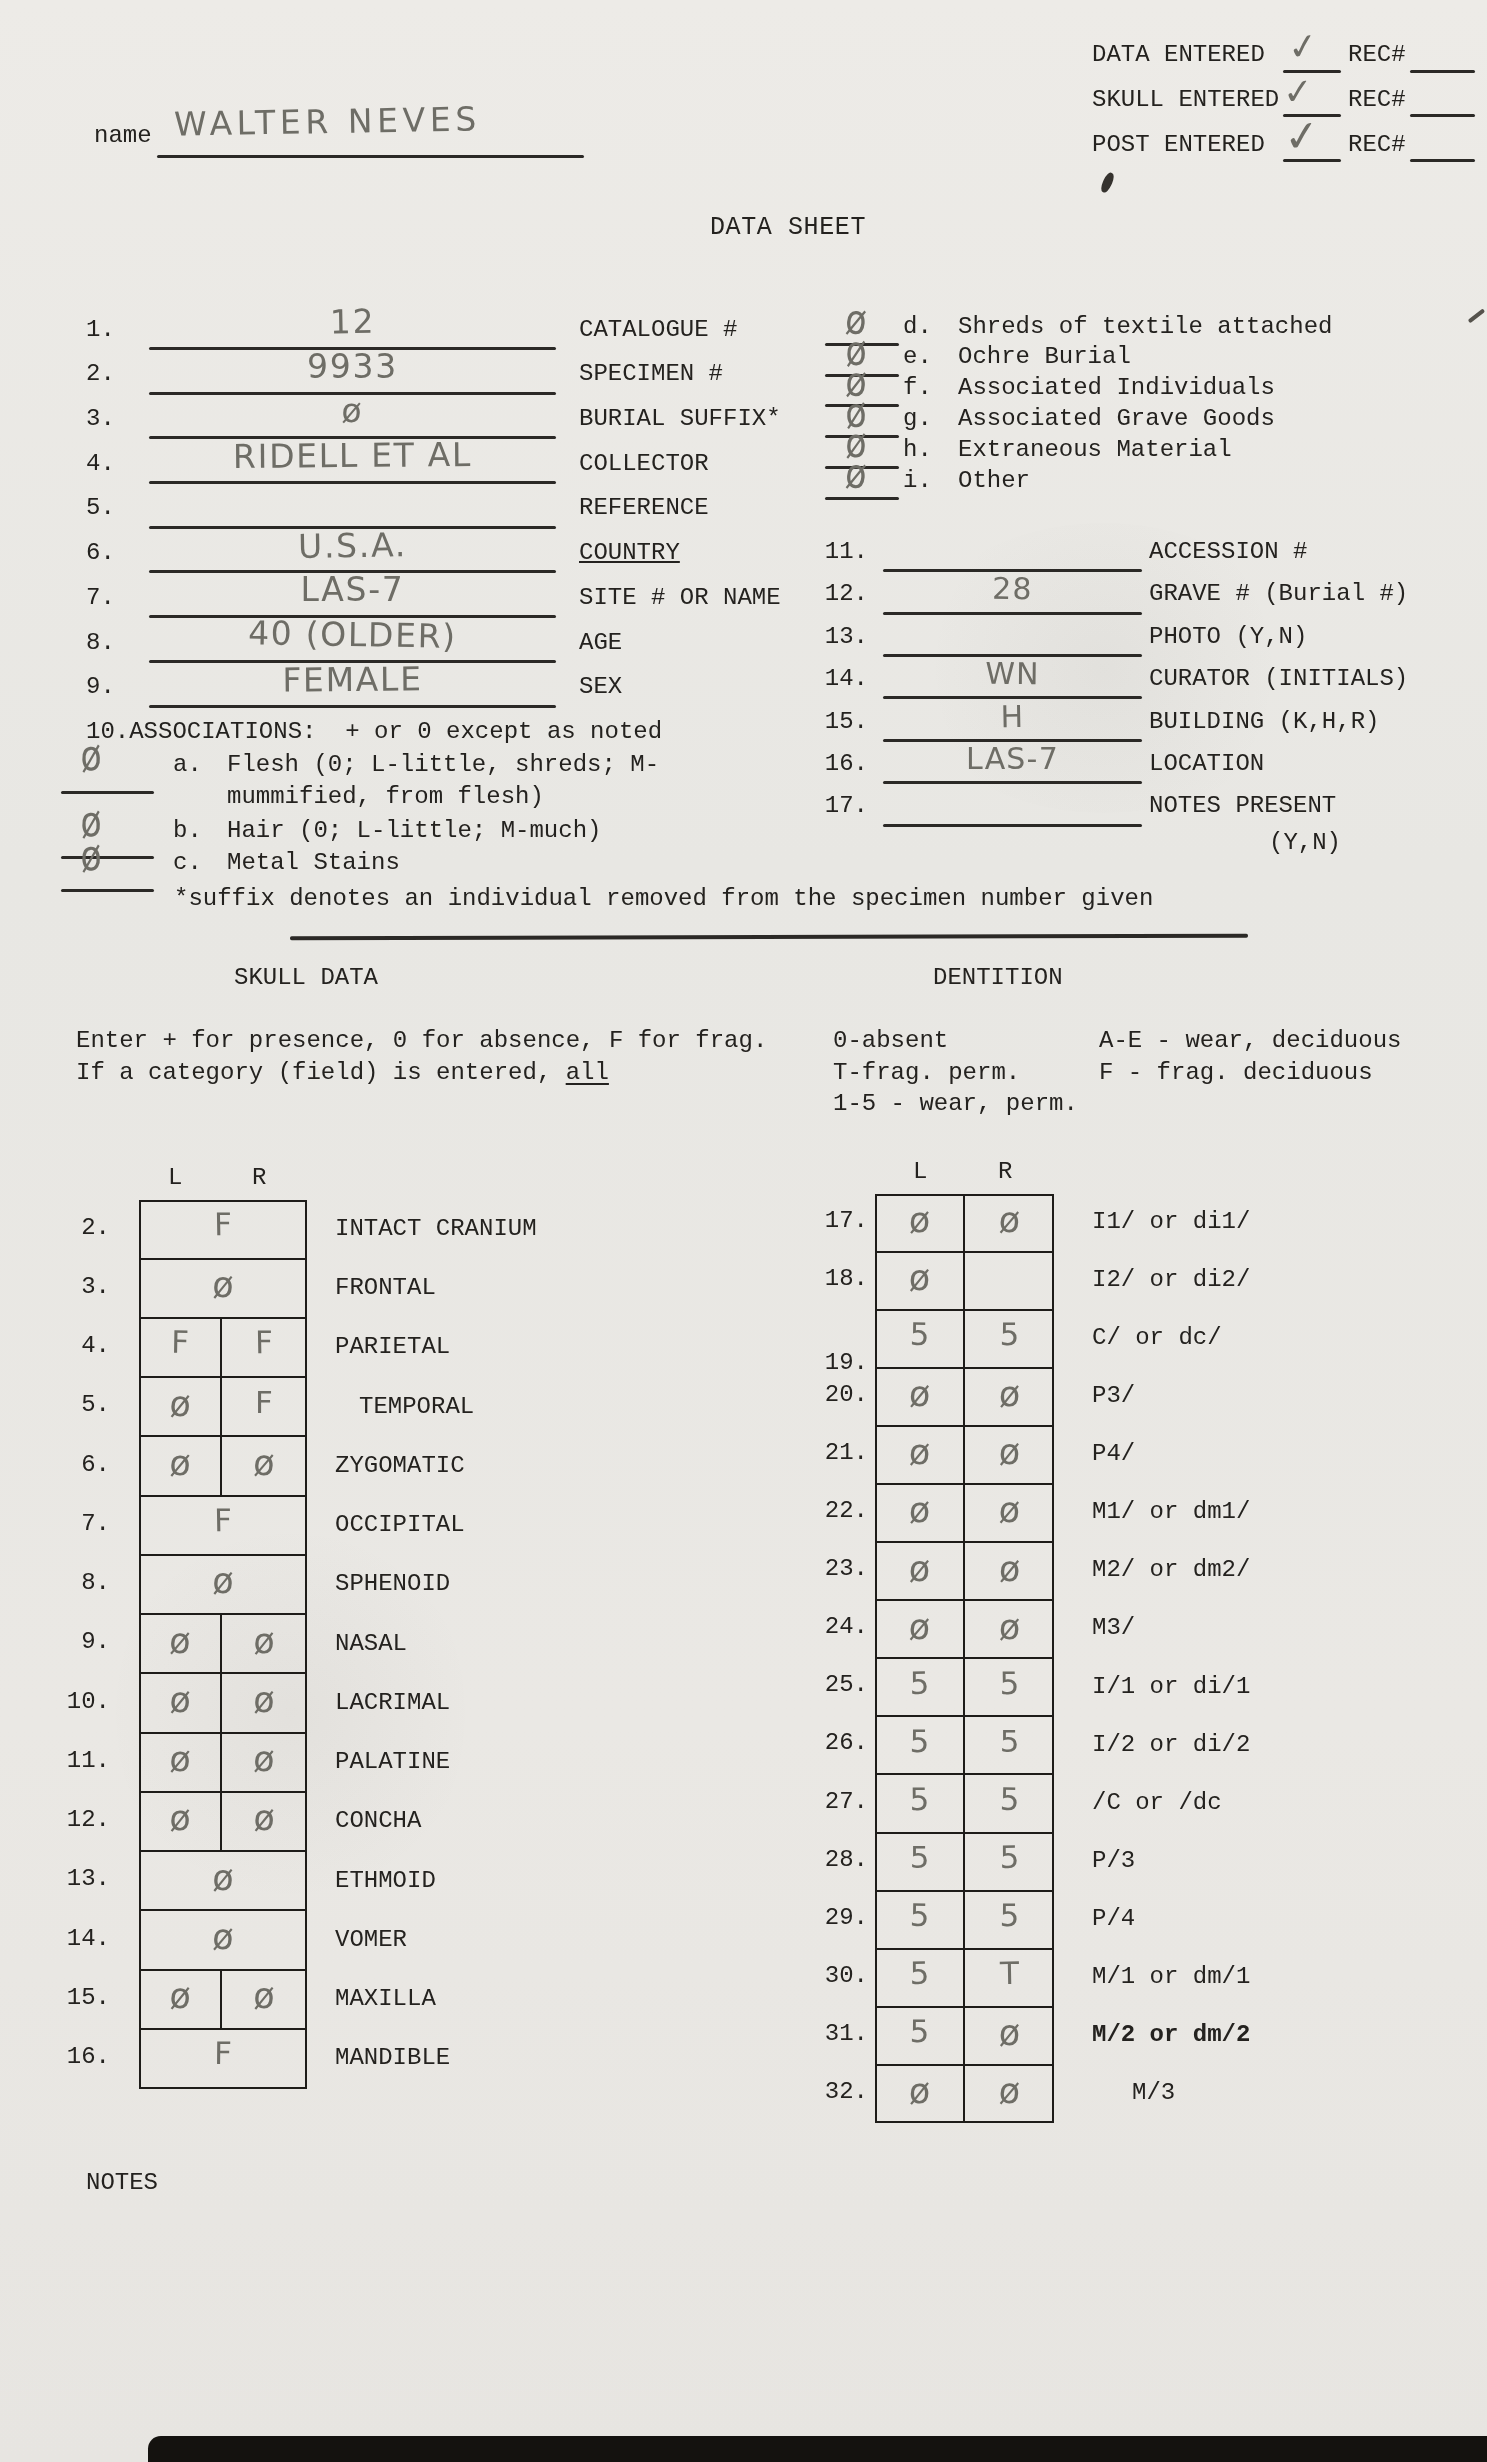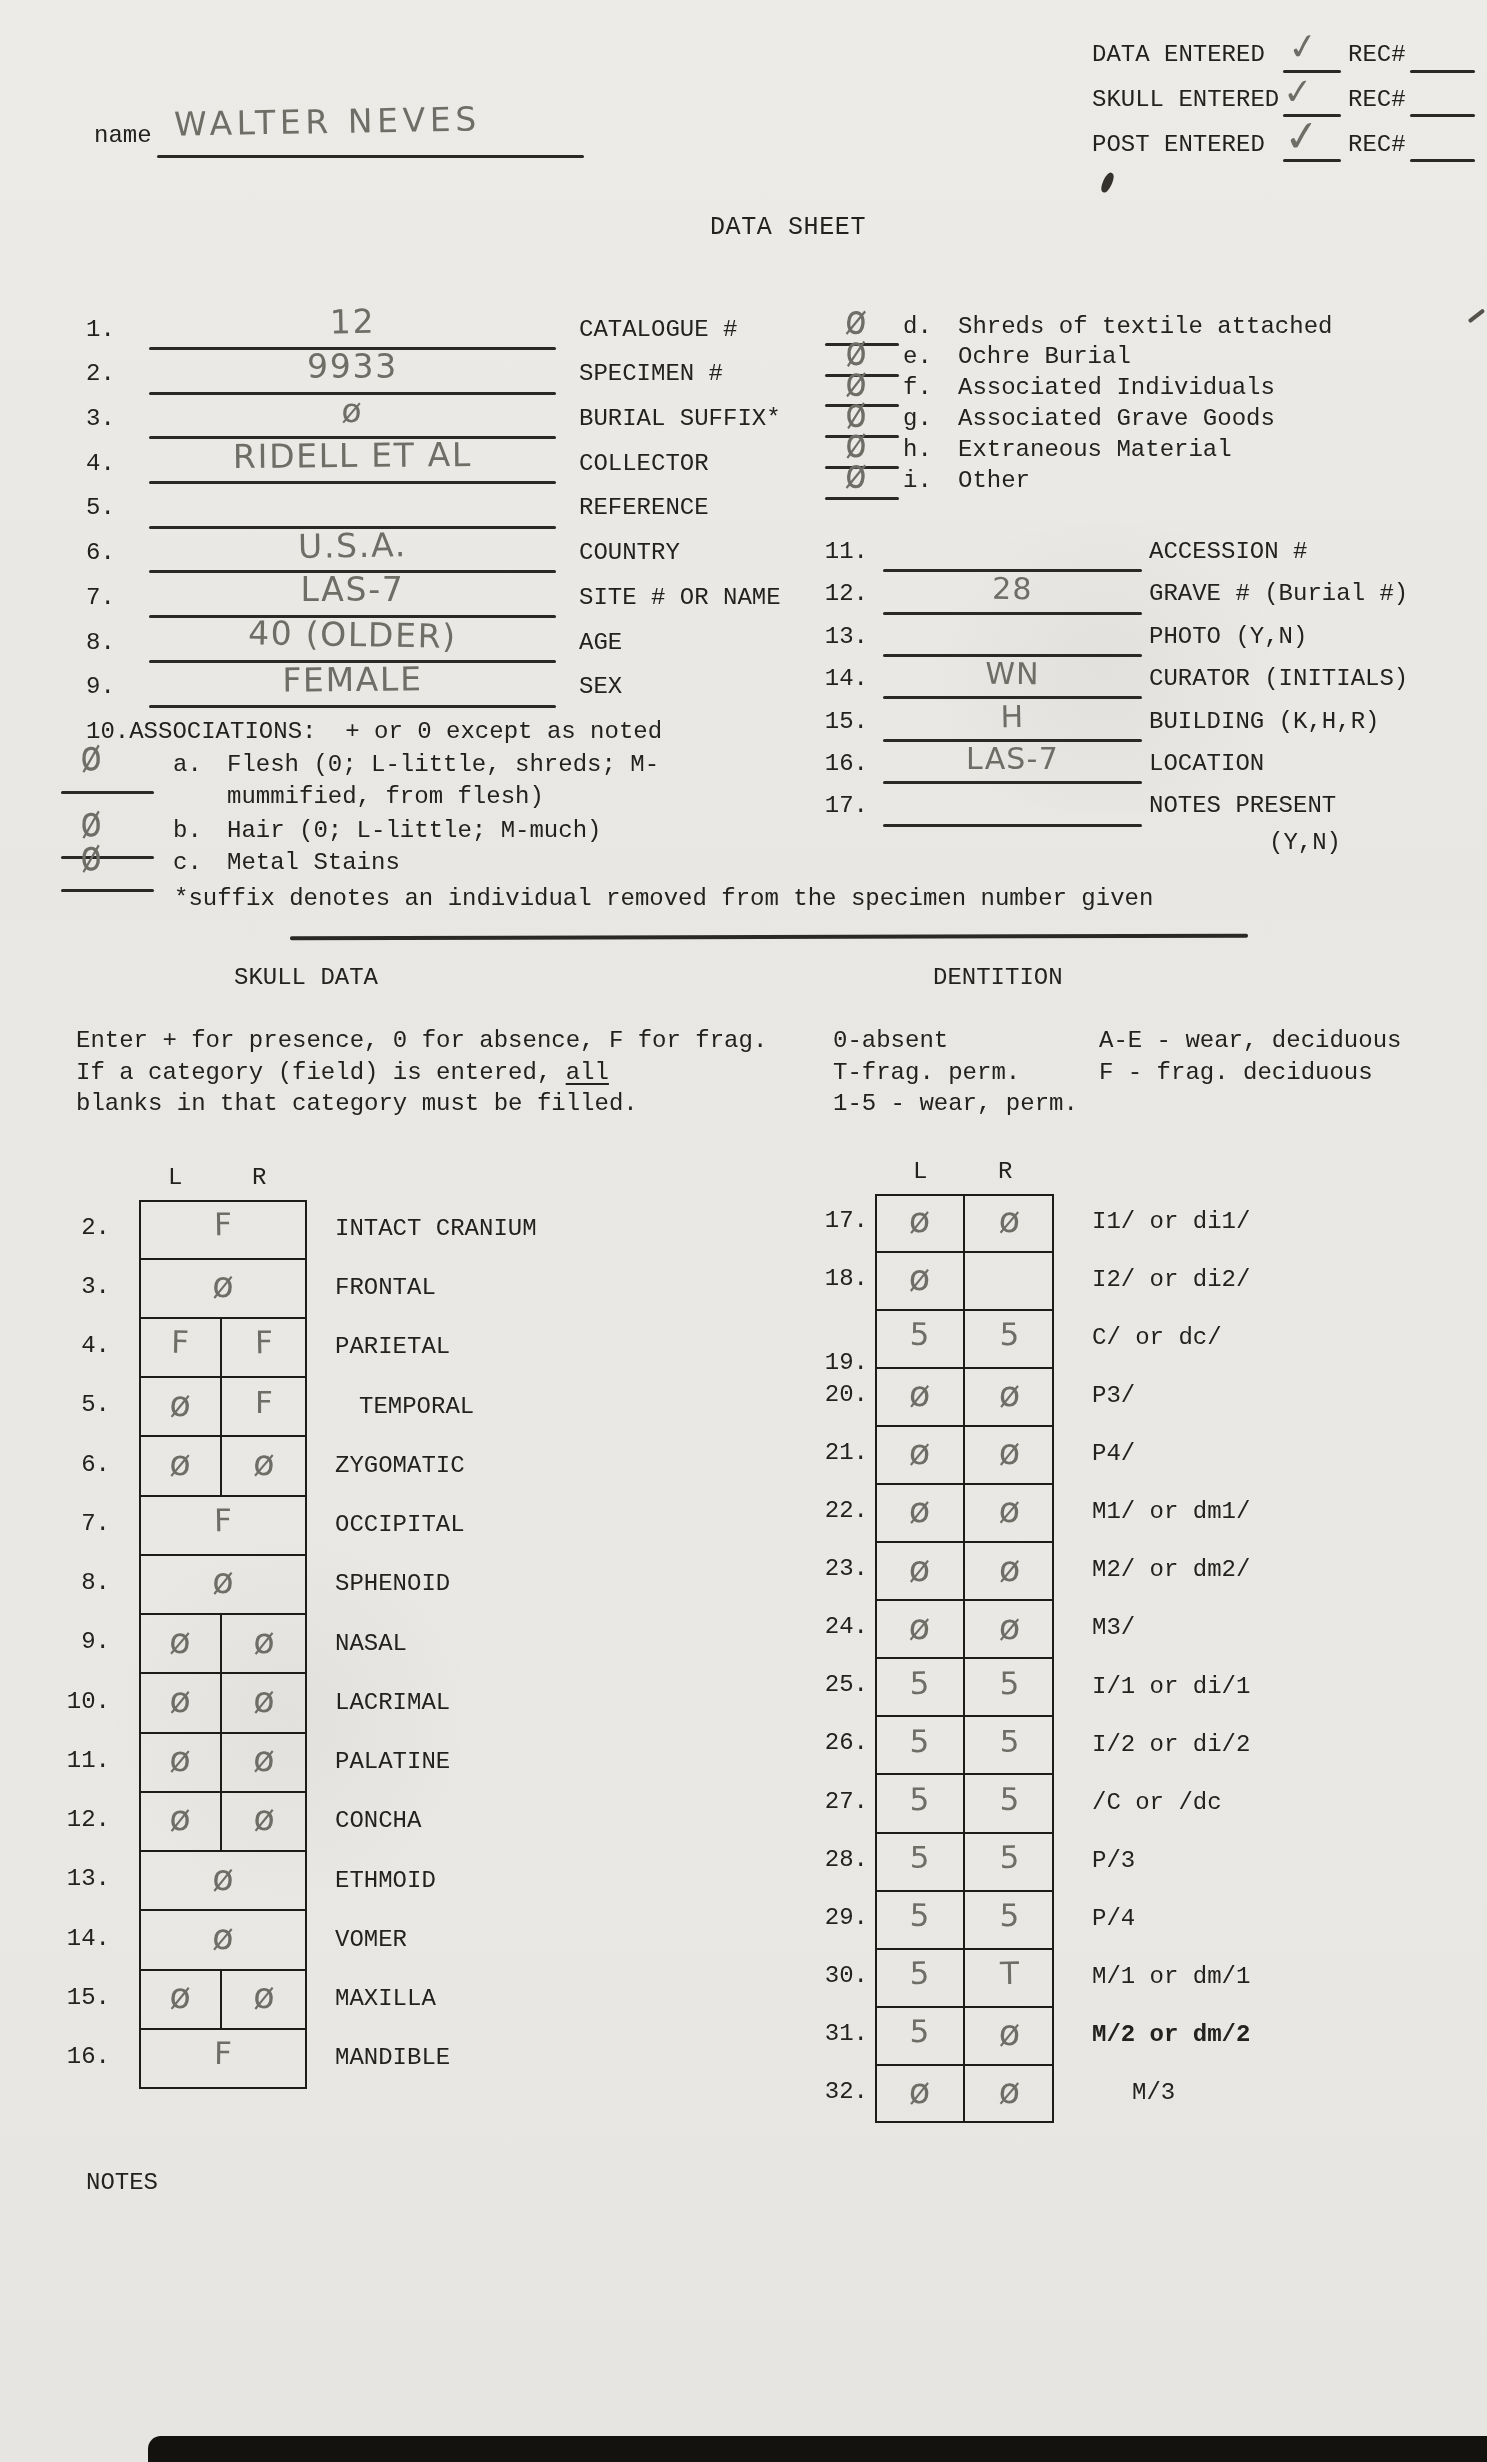--- a/index.html
+++ b/index.html
@@ -64,21 +64,20 @@
 
   <span class="t" style="left:174px;top:886px;">*suffix denotes an individual removed from the specimen number given</span>
 
   <div class="divider" style="left:290px;top:935px;width:958px;transform:rotate(-0.15deg);"></div>
 
   <span class="t" style="left:234px;top:965px;">SKULL DATA</span>
   <span class="t" style="left:933px;top:965px;">DENTITION</span>
 
   <span class="t" style="left:76px;top:1028px;">Enter + for presence, 0 for absence, F for frag.</span>
   <span class="t" style="left:76px;top:1060px;"><span>If a category (field) is entered, </span><span class="u">all</span></span>
-  <span class="t" style="left:76px;top:1091px;">blanks in that category must be filled.</span>
 
   <span class="t" style="left:833px;top:1028px;">0-absent</span>
   <span class="t" style="left:833px;top:1060px;">T-frag. perm.</span>
   <span class="t" style="left:833px;top:1091px;">1-5 - wear, perm.</span>
 
   <span class="t" style="left:1099px;top:1028px;">A-E - wear, deciduous</span>
   <span class="t" style="left:1099px;top:1060px;">F - frag. deciduous</span>
 
   <span class="lr t" style="left:168px;top:1165px;">L</span>
   <span class="lr t" style="left:252px;top:1165px;">R</span>
@@ -110,21 +109,21 @@
     <span class="rule" style="position: absolute; left: 149px; top: 481px; width: 407px;"></span>
     <span class="hand val" style="position: absolute; left: 149px; top: 439px; width: 407px; text-align: center; transform: rotate(-0.5deg);">RIDELL ET AL</span>
     <span class="t" style="position: absolute; left: 579px; top: 451px;">COLLECTOR</span>
     <span class="t" style="position: absolute; left: 86px; top: 495px;">5.</span>
     <span class="rule" style="position: absolute; left: 149px; top: 526px; width: 407px;"></span>
     <span class="hand val" style="position: absolute; left: 149px; top: 484px; width: 407px; text-align: center; transform: rotate(0.5deg);"></span>
     <span class="t" style="position: absolute; left: 579px; top: 495px;">REFERENCE</span>
     <span class="t" style="position: absolute; left: 86px; top: 540px;">6.</span>
     <span class="rule" style="position: absolute; left: 149px; top: 570px; width: 407px;"></span>
     <span class="hand val" style="position: absolute; left: 149px; top: 529px; width: 407px; text-align: center; transform: rotate(-1deg);">U.S.A.</span>
-    <span class="t" style="position: absolute; left: 579px; top: 540px;">COUNTRY</span>
+    <span class="t" style="position: absolute; left: 579px; top: 540px; text-decoration: underline;">COUNTRY</span>
     <span class="t" style="position: absolute; left: 86px; top: 585px;">7.</span>
     <span class="rule" style="position: absolute; left: 149px; top: 615px; width: 407px;"></span>
     <span class="hand val" style="position: absolute; left: 149px; top: 573px; width: 407px; text-align: center; transform: rotate(0deg);">LAS-7</span>
     <span class="t" style="position: absolute; left: 579px; top: 585px;">SITE # OR NAME</span>
     <span class="t" style="position: absolute; left: 86px; top: 630px;">8.</span>
     <span class="rule" style="position: absolute; left: 149px; top: 660px; width: 407px;"></span>
     <span class="hand val" style="position: absolute; left: 149px; top: 618px; width: 407px; text-align: center; transform: rotate(1deg);">40 (OLDER)</span>
     <span class="t" style="position: absolute; left: 579px; top: 630px;">AGE</span>
     <span class="t" style="position: absolute; left: 86px; top: 674px;">9.</span>
     <span class="rule" style="position: absolute; left: 149px; top: 705px; width: 407px;"></span>

